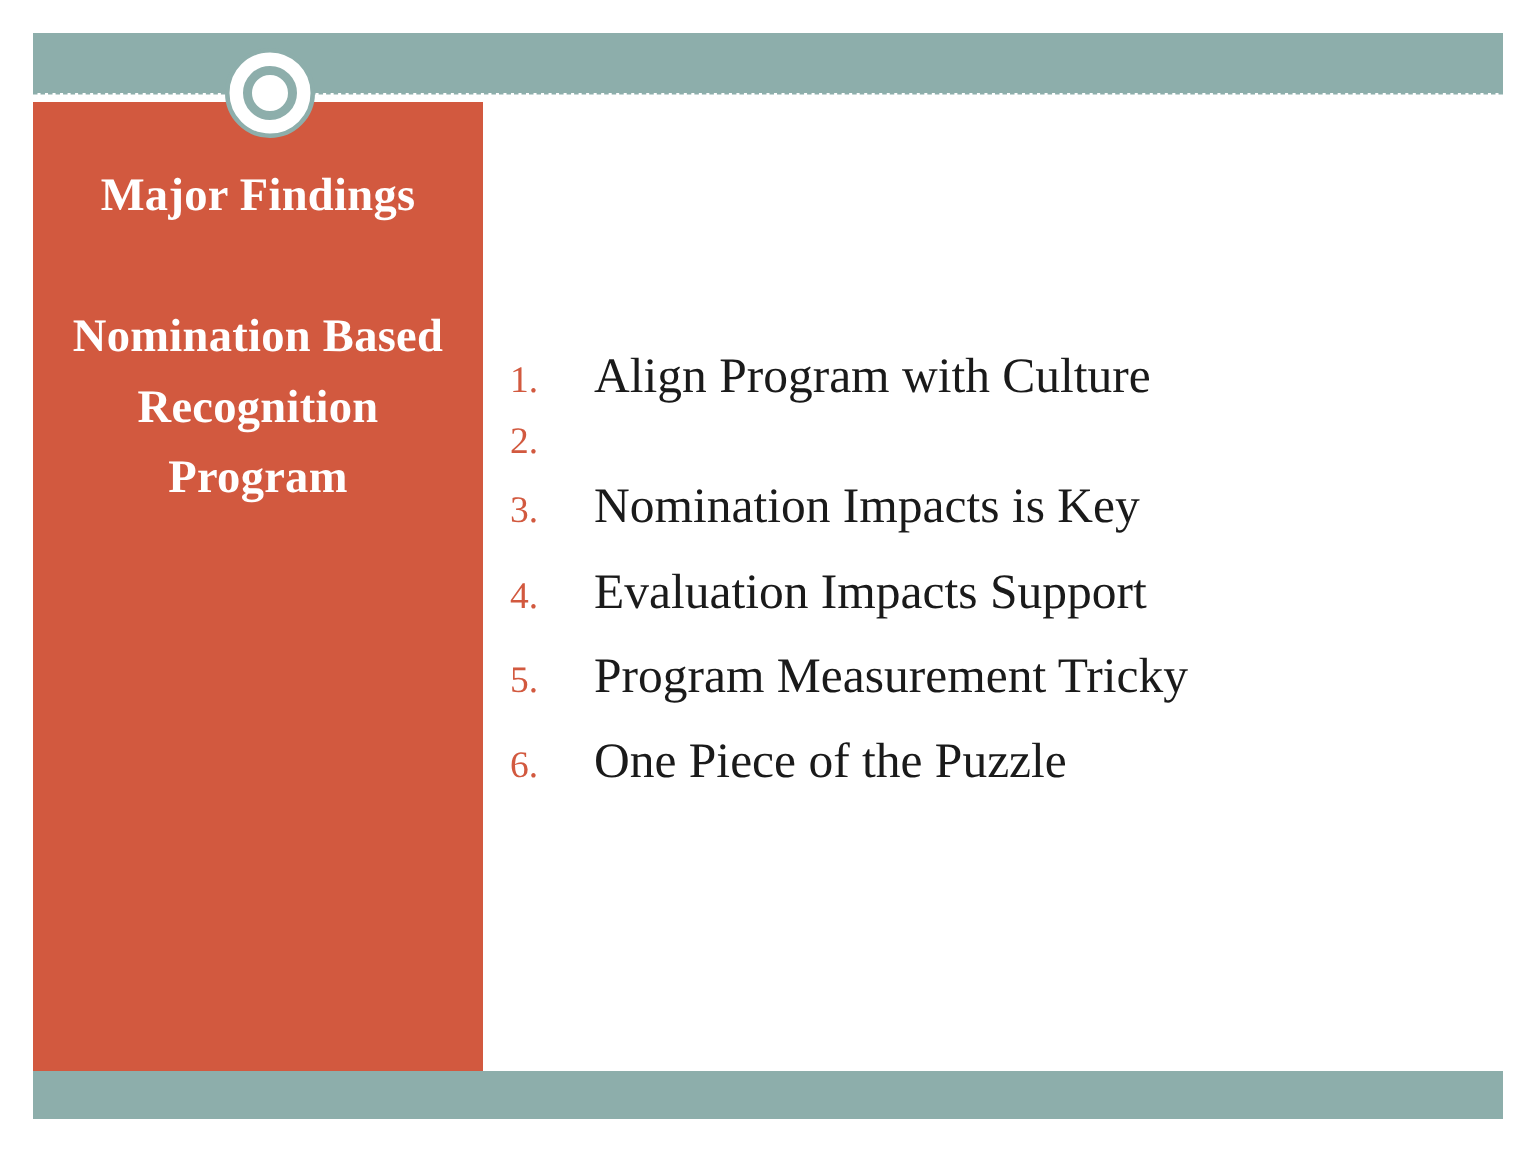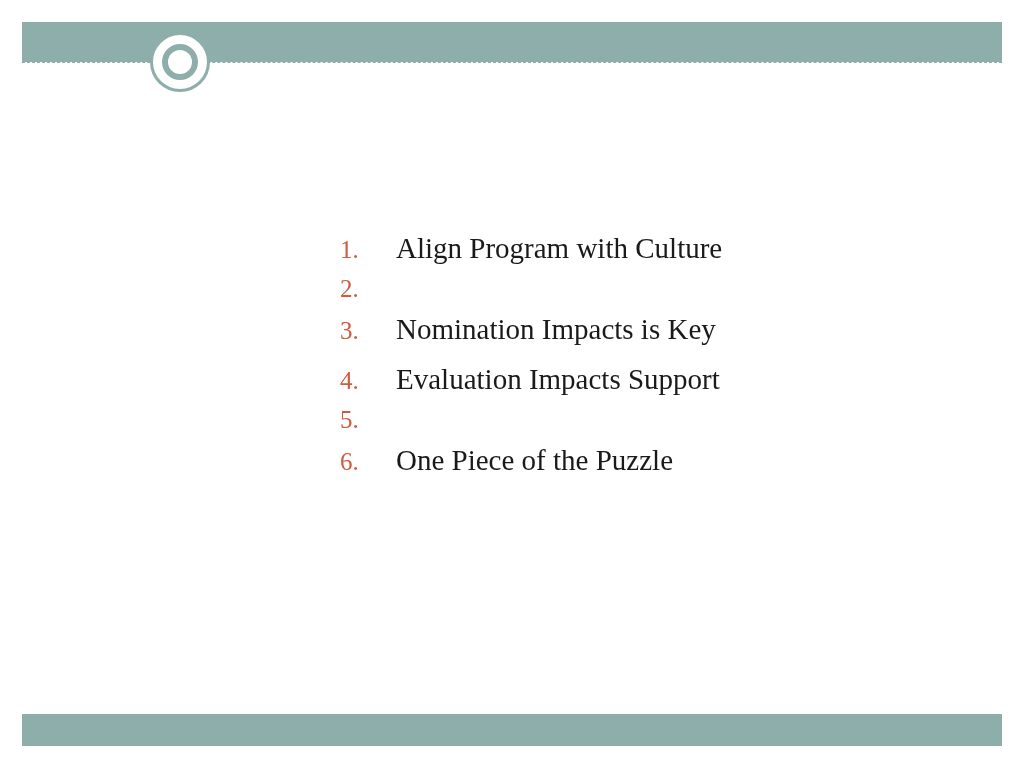--- a/index.html
+++ b/index.html
@@ -125,34 +125,39 @@
     font-family: "Liberation Serif", serif;
     font-size: 25px;
     width: 56px;
     flex: 0 0 56px;
     text-align: left;
   }
 
   .item-text {
     color: #1a1a1a;
     font-family: "Liberation Serif", serif;
-    font-size: 29px;
+    font-size: 33px;
     line-height: 1.62;
     white-space: nowrap;
     text-align: right;
   }
 </style>
 </head>
 <body>
 
 <div id="slide">
 
   <div class="top-bar"></div>
   <div class="dashed-rule"></div>
 
+  <div class="title-panel">
+    <div class="title-text">Major Findings
+
+Nomination Based Recognition Program</div>
+  </div>
 
   <div class="ring"></div>
 
   <div class="content">
     <ol class="findings">
       <li>
         <span class="num">1.</span>
         <span class="item-text">Align Program with Culture</span>
       </li>
       <li>
@@ -161,20 +166,21 @@
       <li>
         <span class="num">3.</span>
         <span class="item-text">Nomination Impacts is Key</span>
       </li>
       <li>
         <span class="num">4.</span>
         <span class="item-text">Evaluation Impacts Support</span>
       </li>
       <li>
         <span class="num">5.</span>
+        <span class="item-text">Program Measurement Tricky</span>
       </li>
       <li>
         <span class="num">6.</span>
         <span class="item-text">One Piece of the Puzzle</span>
       </li>
     </ol>
   </div>
 
   <div class="bottom-bar"></div>
 

